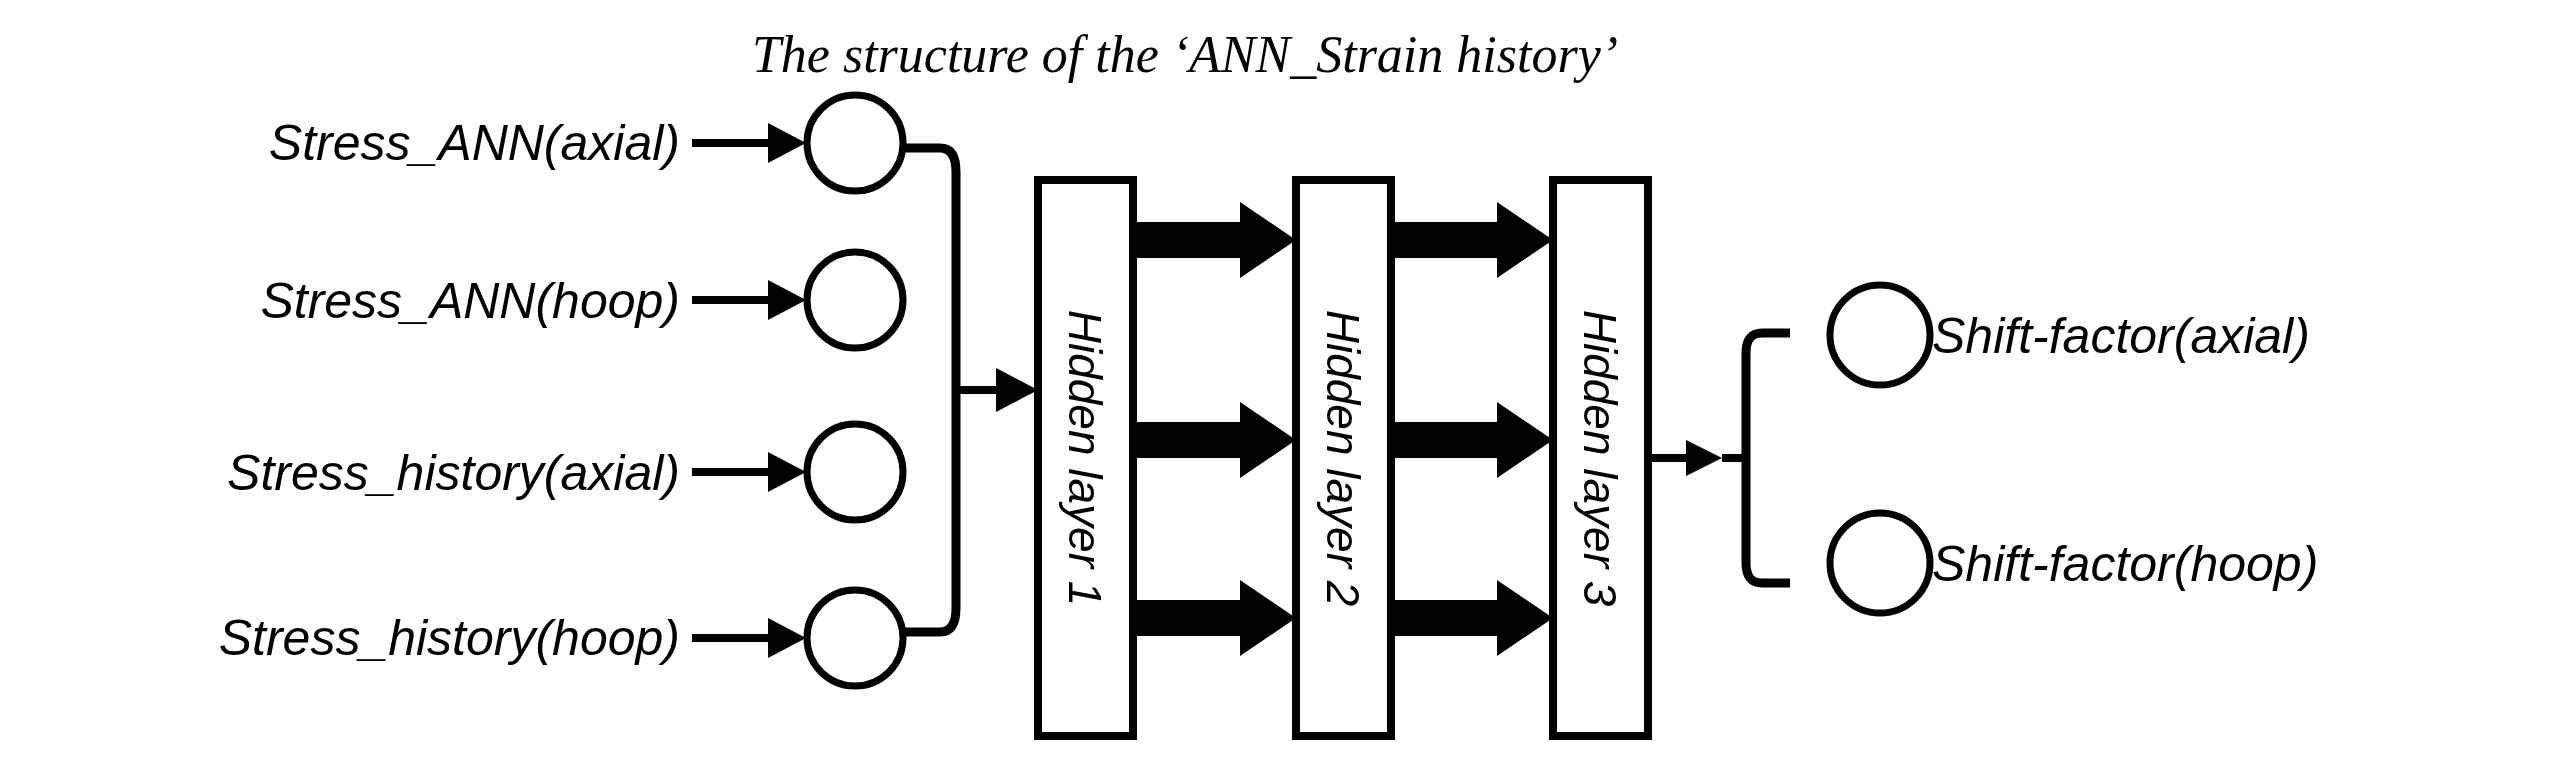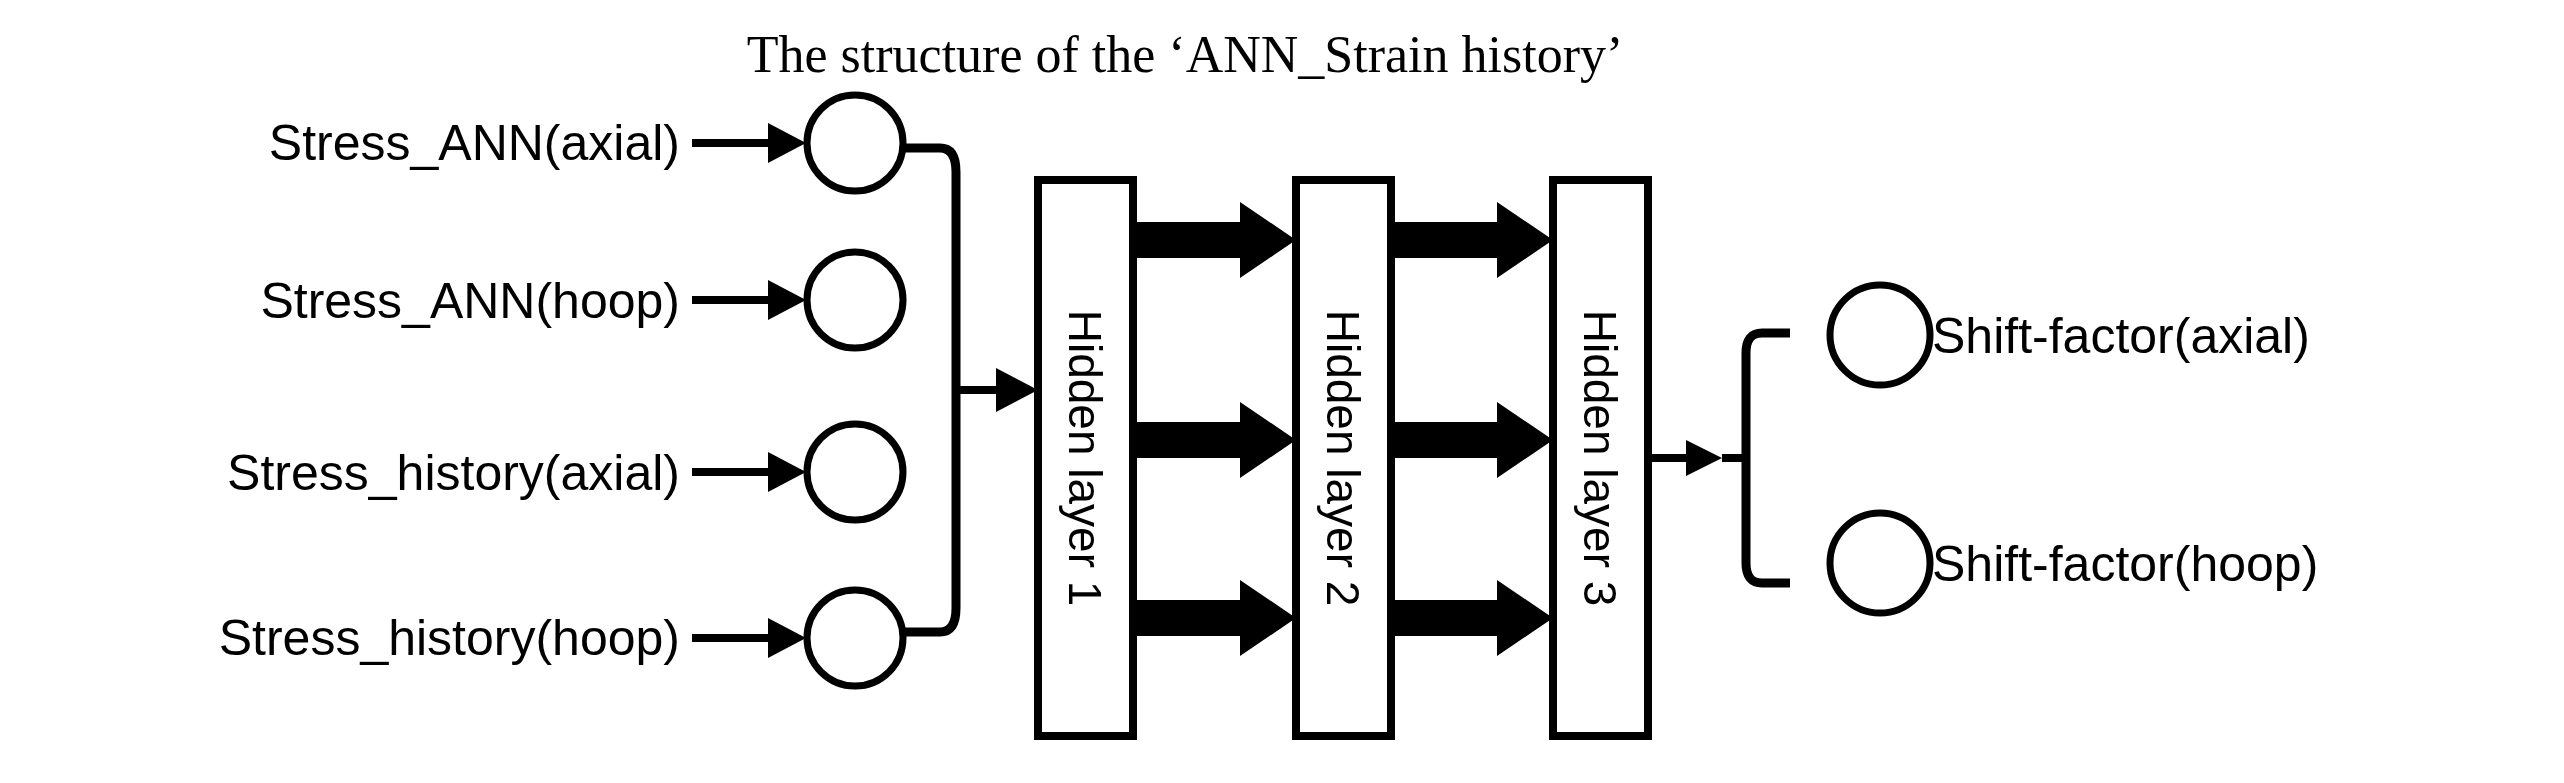--- a/index.html
+++ b/index.html
@@ -10,20 +10,21 @@
   }
   body {
     font-family: "Liberation Sans", sans-serif;
   }
   #canvas {
     position: relative;
     width: 2384px;
     height: 783px;
     background: #ffffff;
     overflow: hidden;
+    font-style: italic;
   }
   #diagram-svg {
     position: absolute;
     left: 0;
     top: 0;
     width: 2564px;
     height: 783px;
   }
   .title-text {
     font-family: "Liberation Serif", serif;

